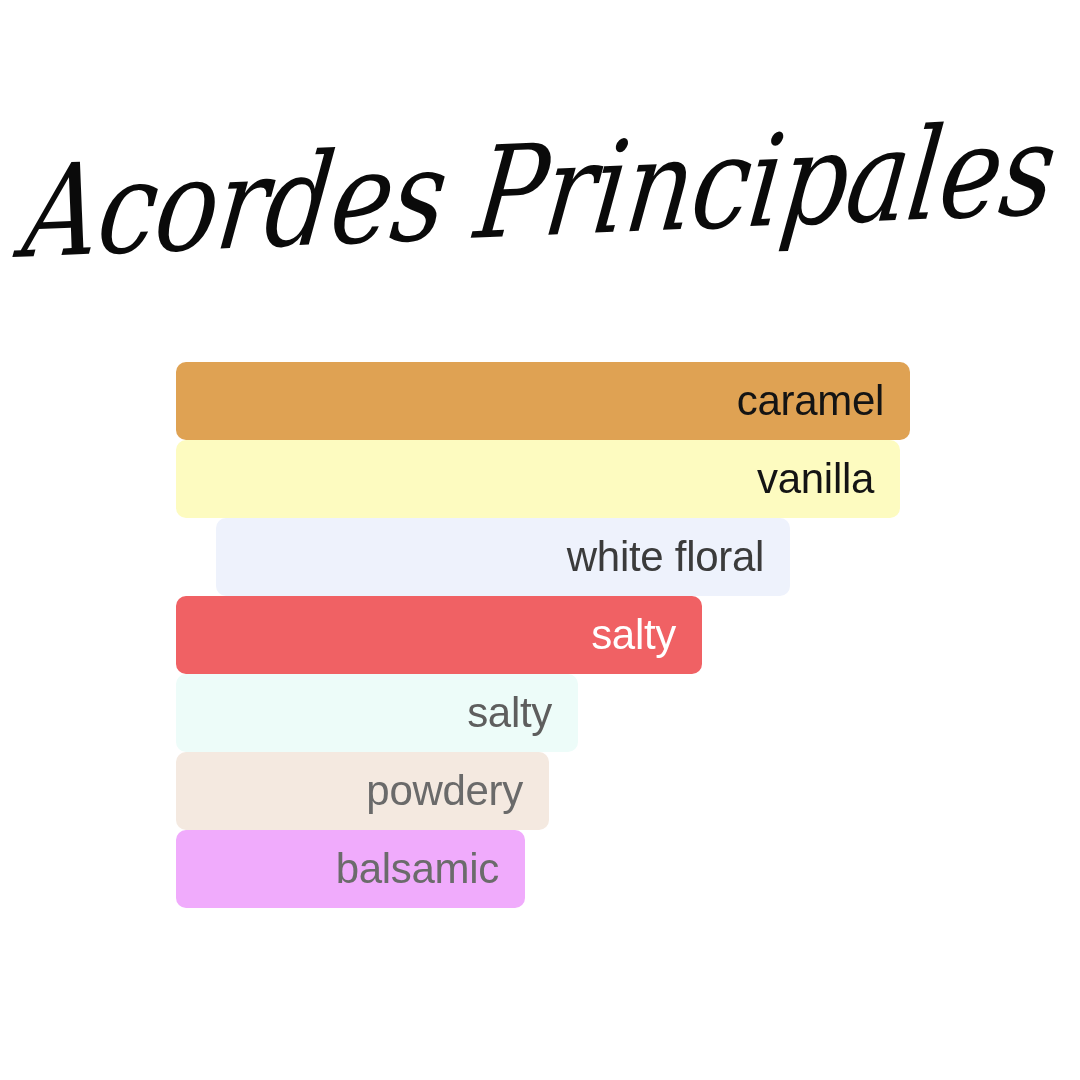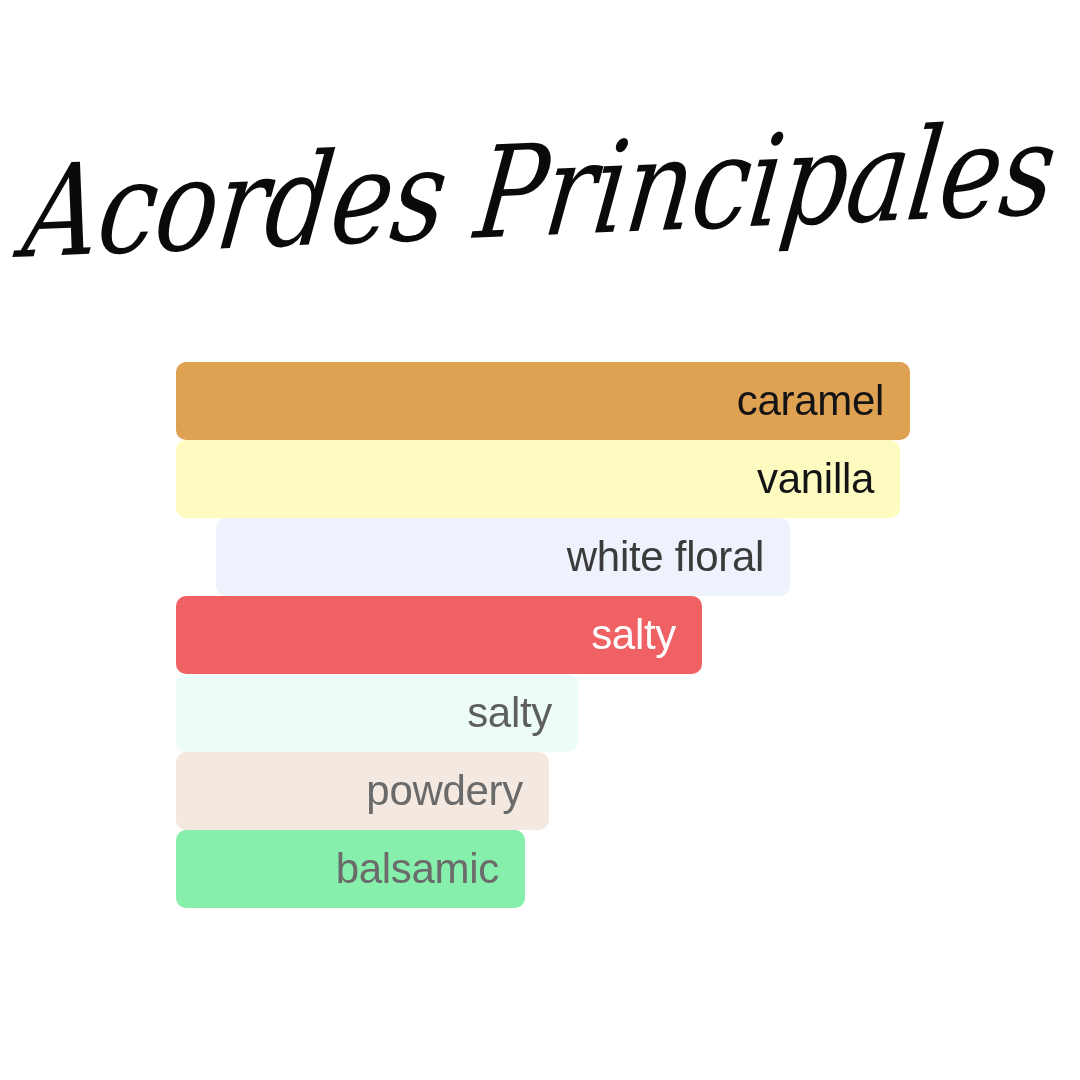--- a/index.html
+++ b/index.html
@@ -109,19 +109,19 @@
         <div class="bar" style="width: 402px; background: rgb(237, 252, 249); text-align: center;">
           <span class="bar-label" style="color: rgb(94, 94, 94);">salty</span>
         </div>
       </div>
       <div class="bar-row">
         <div class="bar" style="width: 373px; background: rgb(244, 233, 224); padding-left: 28px;">
           <span class="bar-label" style="color: rgb(106, 106, 106);">powdery</span>
         </div>
       </div>
       <div class="bar-row">
-        <div class="bar" style="width: 349px; background: #86efac;">
+        <div class="bar" style="width: 349px; background: #f0abfc;">
           <span class="bar-label" style="color: rgb(107, 107, 107);">balsamic</span>
         </div>
       </div>
     </div>
 
 </div>
 
 </body></html>

